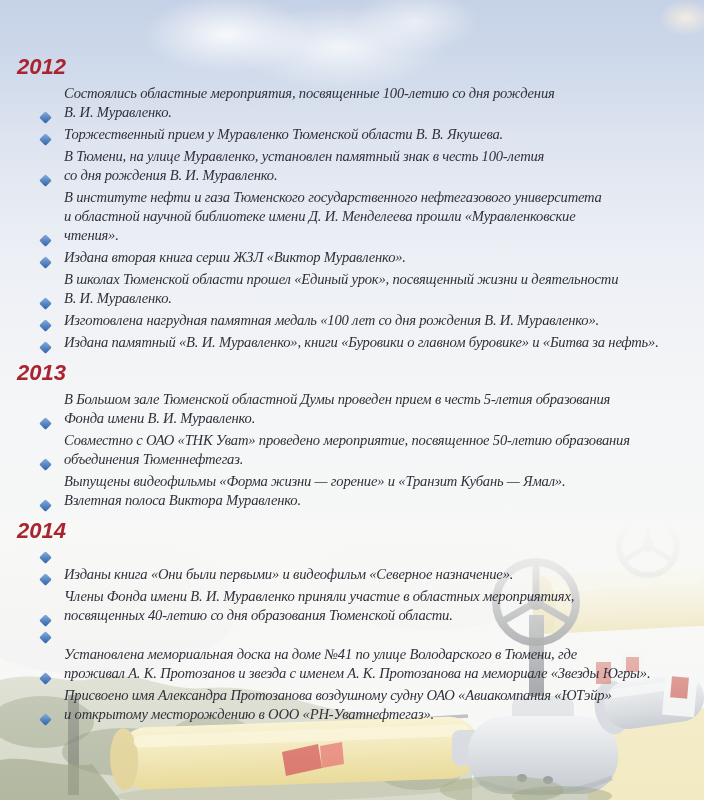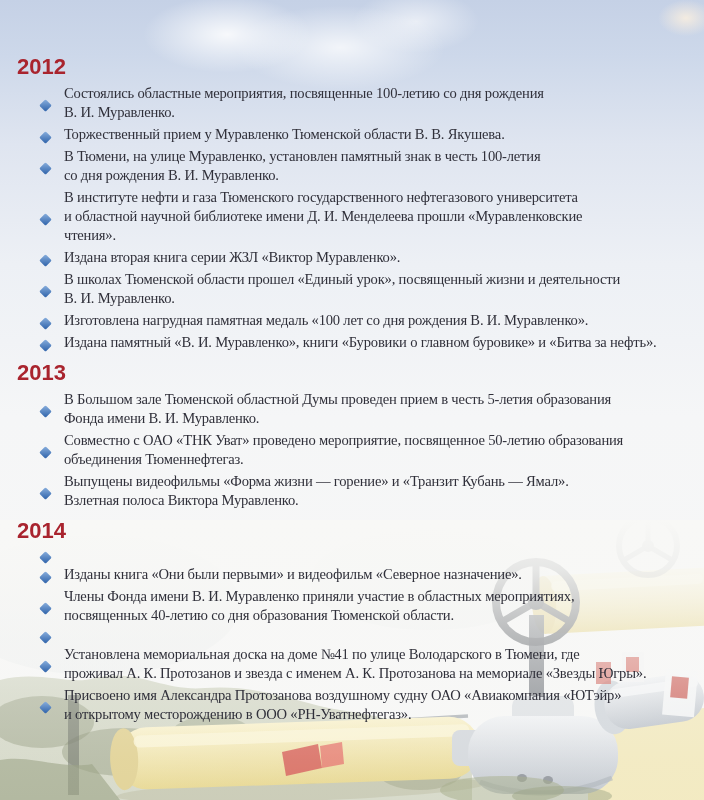--- a/index.html
+++ b/index.html
@@ -13,26 +13,26 @@
     background:
       radial-gradient(ellipse 120px 55px at 35% 45%,rgba(255,255,255,.85),rgba(255,255,255,0) 70%),
       radial-gradient(ellipse 150px 60px at 62% 55%,rgba(255,255,255,.75),rgba(255,255,255,0) 70%),
       radial-gradient(ellipse 90px 45px at 80% 35%,rgba(255,255,255,.6),rgba(255,255,255,0) 70%);}
   .cloud.c2{top:-6px;right:-18px;width:90px;height:60px;
     background:radial-gradient(ellipse 40px 26px at 60% 40%,rgba(248,238,224,.9),rgba(248,238,224,0) 70%);}
 
   .photo{position:absolute;left:0;bottom:0;width:704px;height:280px;}
 
   .timeline{position:absolute;top:0;left:0;width:704px;box-sizing:border-box;
-    padding:55px 14px 0 17px;}
+    padding:55px 14px 0 17px;font-style:italic;}
   h2.year{font-family:"Liberation Sans",sans-serif;font-weight:700;
     font-size:22px;line-height:23px;color:var(--year,#a9242e);
     margin:9px 0 6px 0;letter-spacing:0;}
   h2.year:first-child{margin-top:0;}
-  .item{display:flex;align-items:center;margin:0 0 3px 24px;}
+  .item{display:flex;align-items:flex-end;margin:0 0 3px 24px;}
   .diamond{flex:0 0 auto;width:9px;height:9px;margin:5px 14px 0 0;
     transform:rotate(45deg);border-radius:1.5px;
     background:linear-gradient(135deg,var(--bullet1,#8ab0de) 0%,var(--bullet2,#3a6cb0) 85%);}
   p.item-text{margin:0;font-size:14.6px;line-height:19px;letter-spacing:-0.2px;
     color:var(--text,#30303a);white-space:pre-line;}
 </style>
 </head>
 <body>
 
 <div class="cloud c1"></div>

